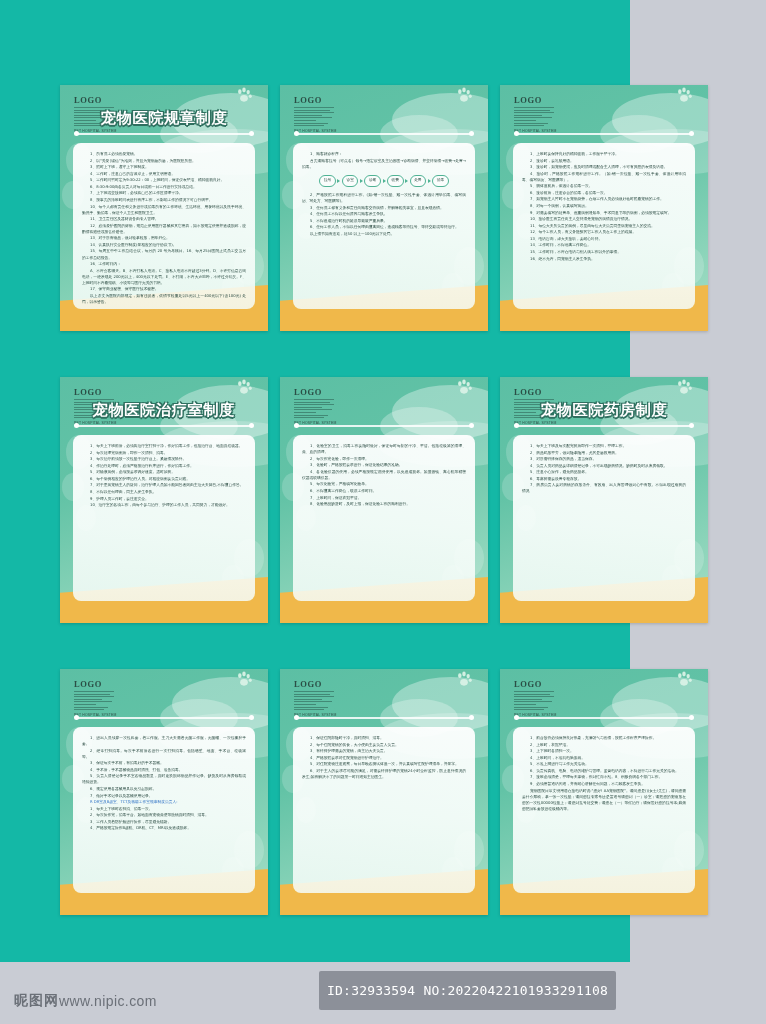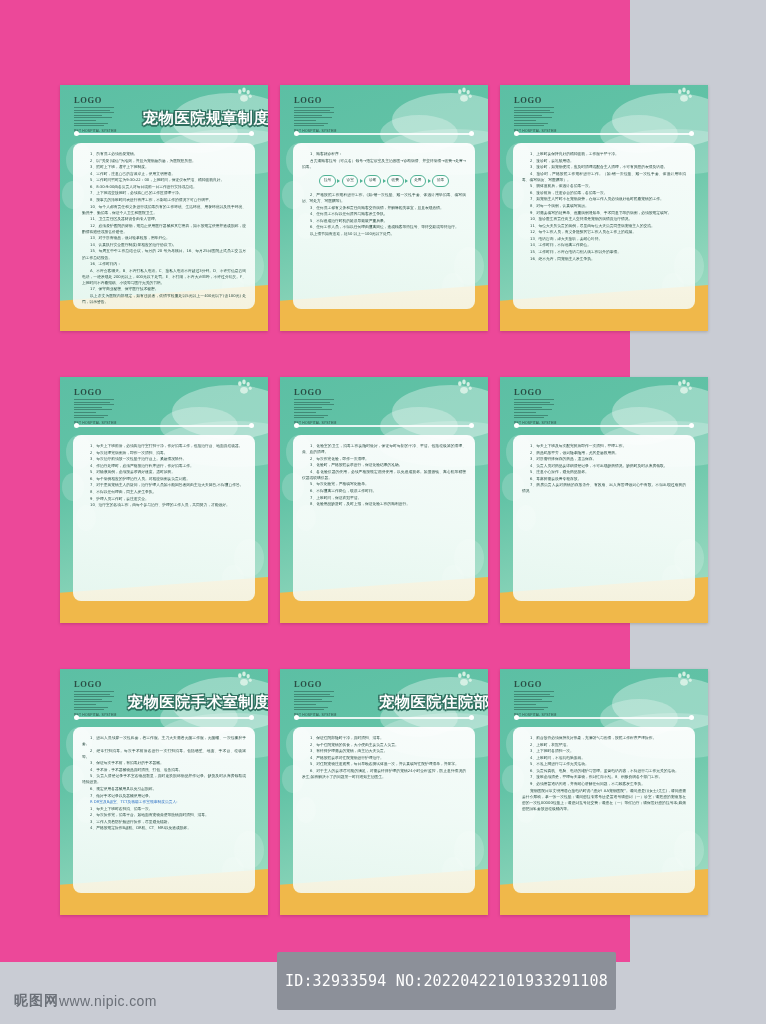--- a/index.html
+++ b/index.html
@@ -5,21 +5,21 @@
   * { box-sizing: border-box; margin: 0; padding: 0; }
   html, body {
     width: 766px; height: 1024px;
     font-family: "Liberation Sans", "DejaVu Sans", sans-serif;
     background: #c9ccd4;
     overflow: hidden;
   }
   #stage {
     position: relative;
     width: 630px; height: 1024px;
-    background: #ec4899;
+    background: #14b8a6;
   }
 
   
   #grid {
     position: absolute;
     left: 60px; top: 85px;
     width: 648px; height: 872px;
     display: grid;
     grid-template-columns: repeat(3, 208px);
     grid-template-rows: repeat(3, 246px);
@@ -84,21 +84,21 @@
   .logo-lines i:nth-child(4) { width: 28px; }
   .logo-lines i:nth-child(5) { width: 38px; }
   .logo-lines i:nth-child(6) { width: 22px; }
   .logo-lines i:nth-child(7) { width: 34px; }
   .logo-lines i:nth-child(8) { width: 30px; }
   .logo-sub { margin-top: 3px; font-size: 3.4px; color: #2b4f46; letter-spacing:.2px; }
 
   
   .title-row {
     position: absolute; left: 0; right: 0; top: 24px;
-    text-align: right;
+    text-align: center;
   }
   .poster-title {
     display: inline-block;
     font-family: "DejaVu Sans", sans-serif;
     font-size: 15px; font-weight: 700; letter-spacing: .5px;
     color: #ffffff;
     text-shadow:
       -1.4px -1.4px 0 #2f6f5f, 1.4px -1.4px 0 #2f6f5f,
       -1.4px  1.4px 0 #2f6f5f, 1.4px  1.4px 0 #2f6f5f,
        0 2.2px 0 #2f6f5f;
@@ -173,22 +173,22 @@
     font-family: "DejaVu Sans", sans-serif;
     font-size: 14px; font-weight: 700; color: #6b7078; letter-spacing: 1px;
   }
   #nipic .url {
     font-family: Liberation Sans, sans-serif;
     font-size: 14px; color: #6b7078; letter-spacing: .4px;
   }
   #idbox {
     position: absolute; right: 14px; bottom: 14px;
     background: #8c9099; color: #ffffff;
-    font-size: 15px; letter-spacing: .2px;
-    padding: 20px 8px; border-radius: 2px;
+    font-size: 13px; letter-spacing: .2px;
+    padding: 12px 8px; border-radius: 2px;
     font-family: "DejaVu Sans Mono", monospace;
   }
 </style>
 </head>
 <body>
 
 <div id="stage">
 
   <div id="grid">
       <div class="poster">
@@ -379,20 +379,21 @@
             <i></i>
             <i></i>
             <i></i>
             <i></i>
             <i></i>
             <i></i>
             <i></i>
           </div>
           <div class="logo-sub">PET HOSPITAL SYSTEM</div>
         </div>
+        <div class="title-row"><span class="poster-title">宠物医院治疗室制度</span></div>
         <div class="paw"><svg viewBox="0 0 24 24" width="20" height="20" fill="currentColor">
             <ellipse cx="7" cy="8" rx="2.1" ry="2.8"></ellipse>
             <ellipse cx="12" cy="6" rx="2.1" ry="2.9"></ellipse>
             <ellipse cx="17" cy="8.5" rx="2" ry="2.6"></ellipse>
             <ellipse cx="19.5" cy="13.5" rx="1.8" ry="2.2"></ellipse>
             <ellipse cx="12" cy="16" rx="4.6" ry="4"></ellipse>
           </svg></div>
         <div class="rule"></div>
         <div class="card">
           <div class="body-text">
@@ -473,20 +474,21 @@
             <i></i>
             <i></i>
             <i></i>
             <i></i>
             <i></i>
             <i></i>
             <i></i>
           </div>
           <div class="logo-sub">PET HOSPITAL SYSTEM</div>
         </div>
+        <div class="title-row"><span class="poster-title">宠物医院药房制度</span></div>
         <div class="paw"><svg viewBox="0 0 24 24" width="20" height="20" fill="currentColor">
             <ellipse cx="7" cy="8" rx="2.1" ry="2.8"></ellipse>
             <ellipse cx="12" cy="6" rx="2.1" ry="2.9"></ellipse>
             <ellipse cx="17" cy="8.5" rx="2" ry="2.6"></ellipse>
             <ellipse cx="19.5" cy="13.5" rx="1.8" ry="2.2"></ellipse>
             <ellipse cx="12" cy="16" rx="4.6" ry="4"></ellipse>
           </svg></div>
         <div class="rule"></div>
         <div class="card">
           <div class="body-text">
@@ -518,21 +520,20 @@
             <i></i>
             <i></i>
             <i></i>
             <i></i>
             <i></i>
             <i></i>
             <i></i>
           </div>
           <div class="logo-sub">PET HOSPITAL SYSTEM</div>
         </div>
-        <div class="title-row"><span class="poster-title">宠物医院手术室制度</span></div>
         <div class="paw"><svg viewBox="0 0 24 24" width="20" height="20" fill="currentColor">
             <ellipse cx="7" cy="8" rx="2.1" ry="2.8"></ellipse>
             <ellipse cx="12" cy="6" rx="2.1" ry="2.9"></ellipse>
             <ellipse cx="17" cy="8.5" rx="2" ry="2.6"></ellipse>
             <ellipse cx="19.5" cy="13.5" rx="1.8" ry="2.2"></ellipse>
             <ellipse cx="12" cy="16" rx="4.6" ry="4"></ellipse>
           </svg></div>
         <div class="rule"></div>
         <div class="card">
           <div class="body-text">
@@ -569,21 +570,20 @@
             <i></i>
             <i></i>
             <i></i>
             <i></i>
             <i></i>
             <i></i>
             <i></i>
           </div>
           <div class="logo-sub">PET HOSPITAL SYSTEM</div>
         </div>
-        <div class="title-row"><span class="poster-title">宠物医院住院部</span></div>
         <div class="paw"><svg viewBox="0 0 24 24" width="20" height="20" fill="currentColor">
             <ellipse cx="7" cy="8" rx="2.1" ry="2.8"></ellipse>
             <ellipse cx="12" cy="6" rx="2.1" ry="2.9"></ellipse>
             <ellipse cx="17" cy="8.5" rx="2" ry="2.6"></ellipse>
             <ellipse cx="19.5" cy="13.5" rx="1.8" ry="2.2"></ellipse>
             <ellipse cx="12" cy="16" rx="4.6" ry="4"></ellipse>
           </svg></div>
         <div class="rule"></div>
         <div class="card">
           <div class="body-text">

